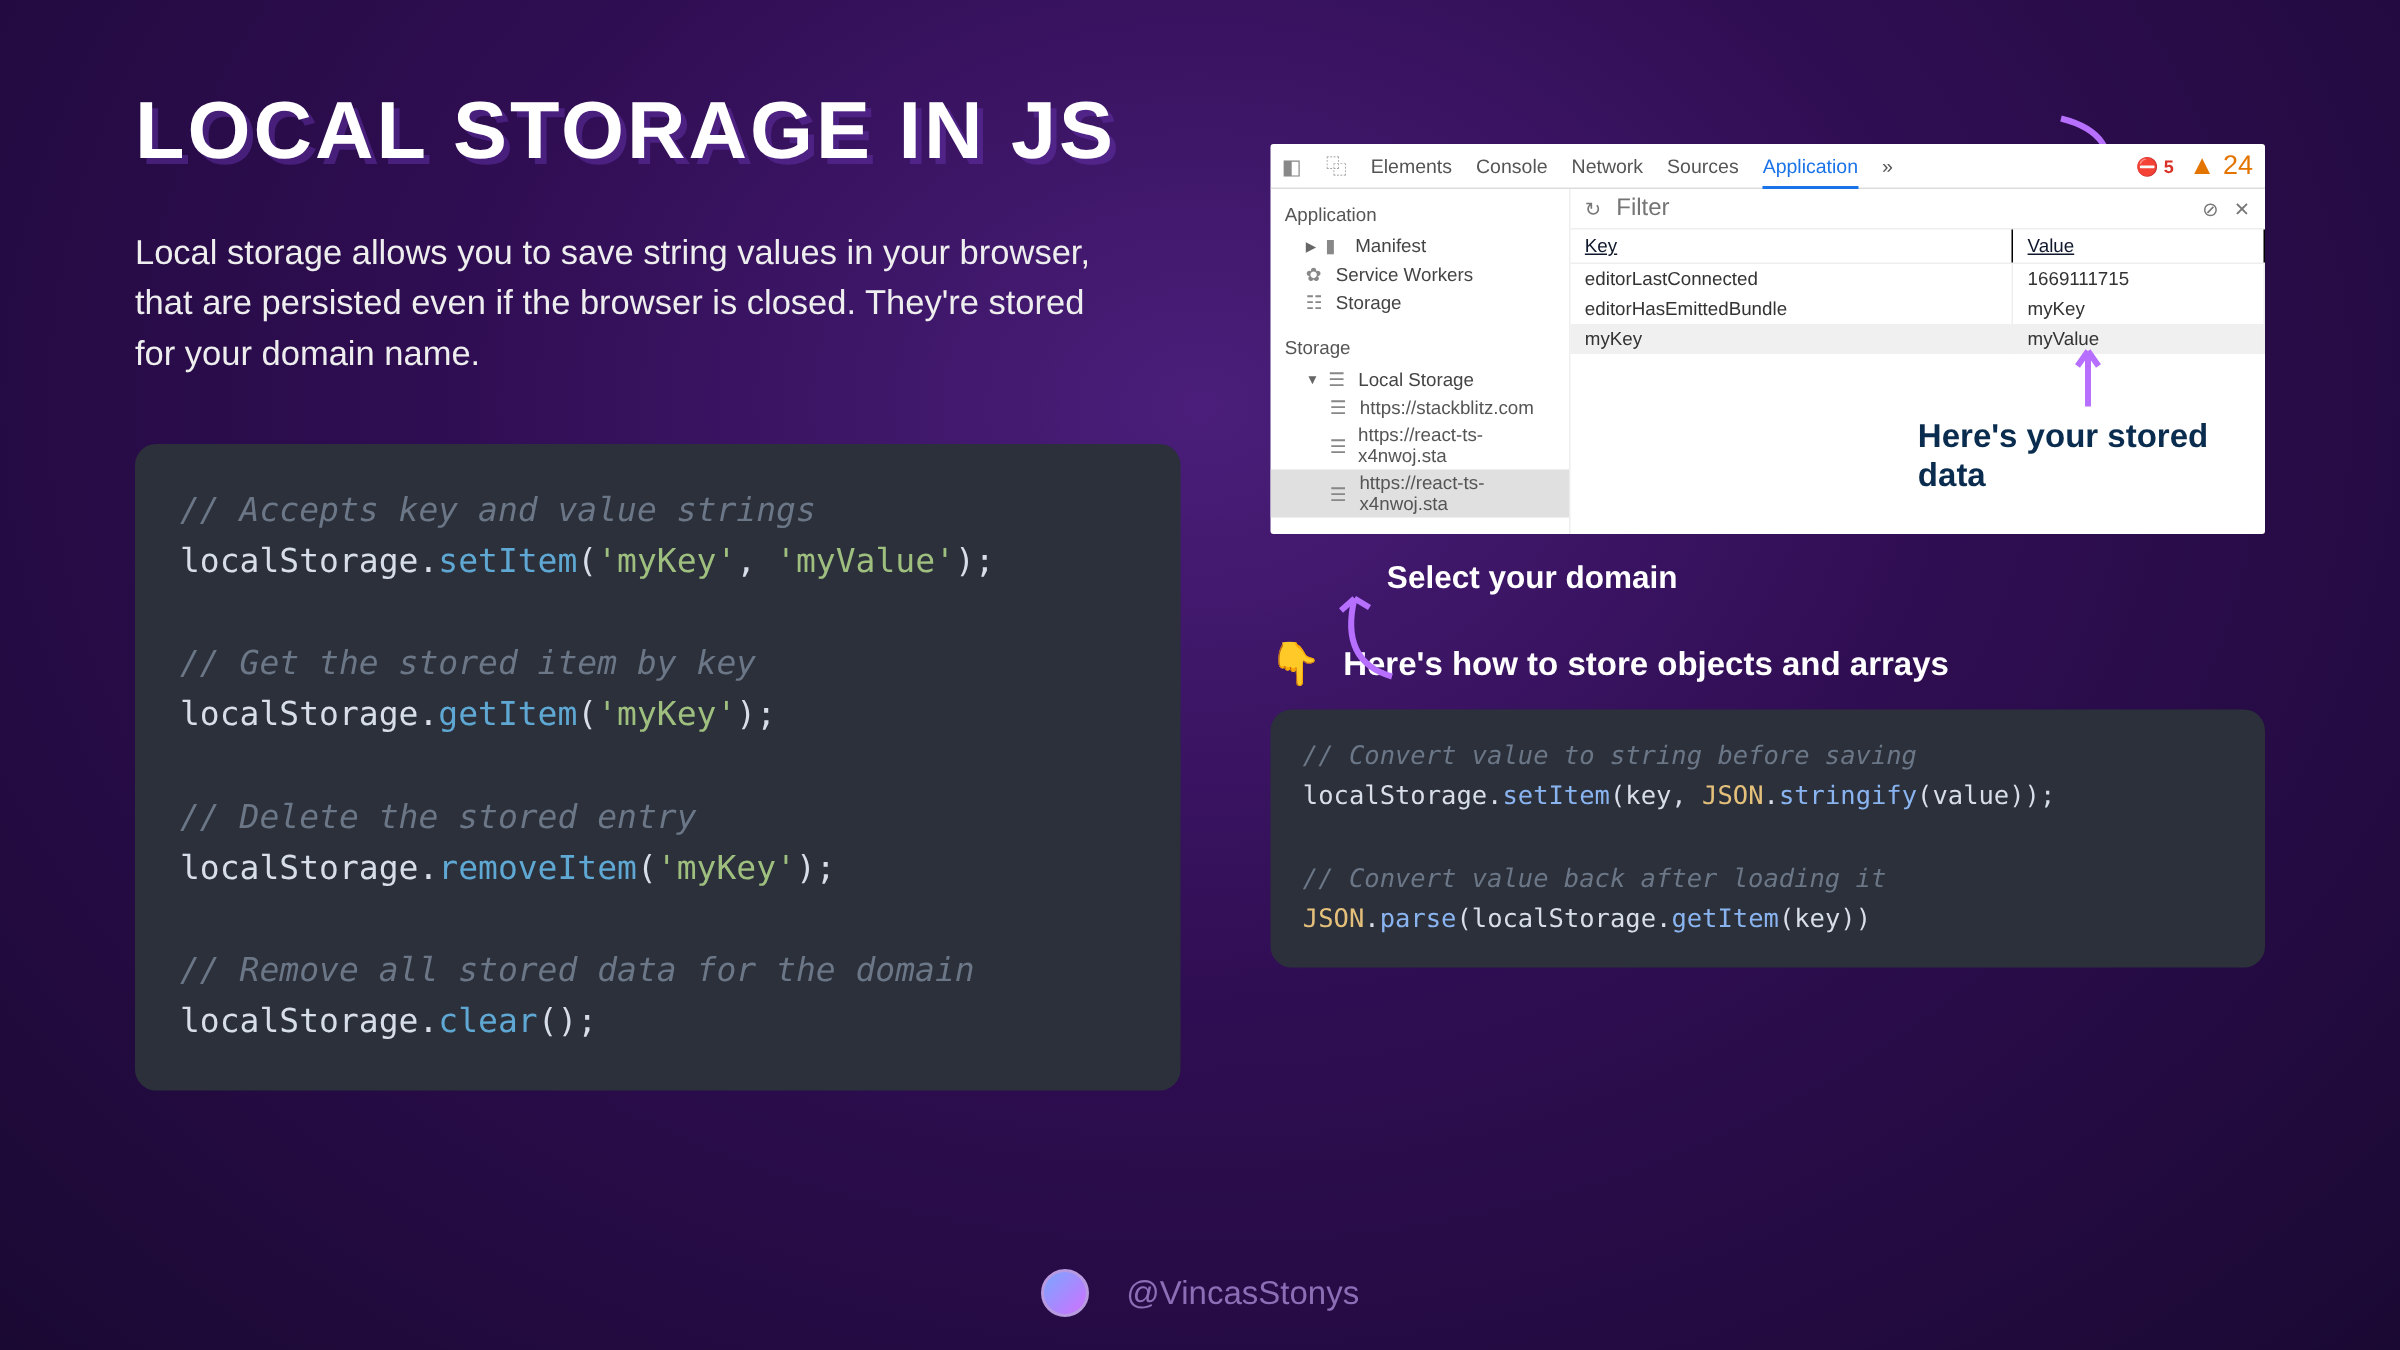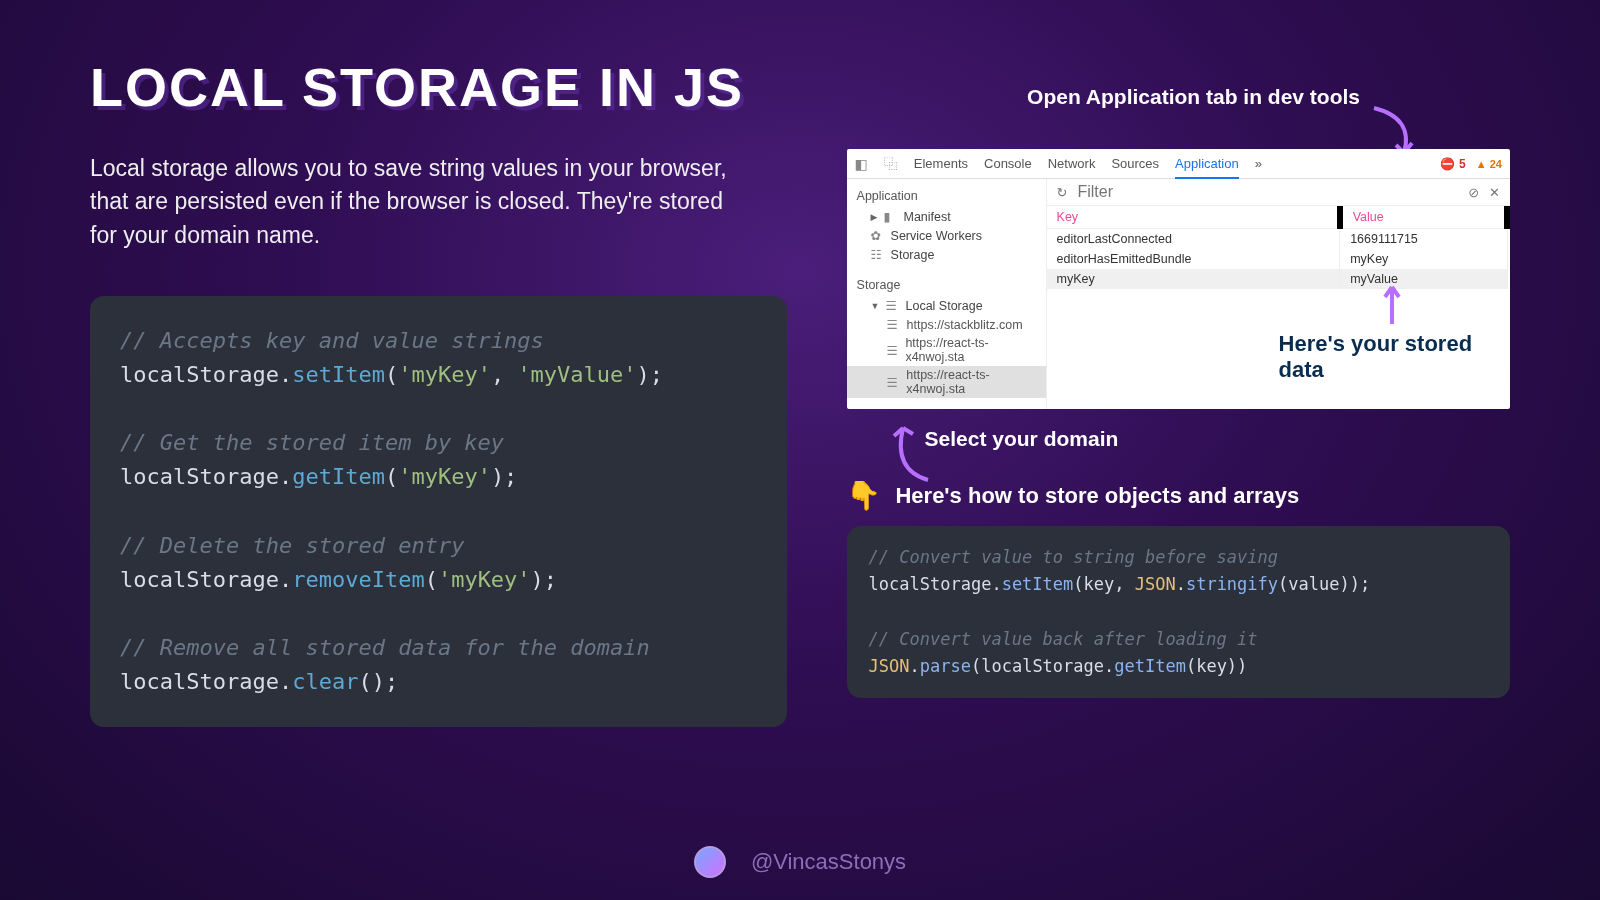--- a/index.html
+++ b/index.html
@@ -5,21 +5,21 @@
   * { box-sizing: border-box; margin: 0; padding: 0; }
   body {
     width: 1600px;
     height: 900px;
     background: radial-gradient(ellipse at 50% 30%, #4a1e7a 0%, #2f0d52 45%, #1a0933 100%);
     font-family: "Segoe UI", "Helvetica Neue", Arial, sans-serif;
     color: #fff;
     overflow: hidden;
     position: relative;
   }
-  .container { padding: 56px 90px 0 90px; display: flex; gap: 60px; align-items: center; }
+  .container { padding: 56px 90px 0 90px; display: flex; gap: 60px; }
   .left { flex: 1.05; }
   .right { flex: 1; }
 
   h1 {
     font-size: 54px;
     font-weight: 900;
     letter-spacing: 2px;
     color: #fff;
     text-shadow: 4px 4px 0 rgba(100,50,170,0.5);
     margin-bottom: 34px;
@@ -69,33 +69,33 @@
     overflow: hidden;
     margin-top: 40px;
     position: relative;
   }
   .dt-tabs { display: flex; align-items: center; border-bottom: 1px solid #ddd; height: 30px; padding: 0 8px; gap: 16px; }
   .dt-tabs .ico { color: #888; font-size: 14px; }
   .dt-tab { color: #555; cursor: default; }
   .dt-tab.active { color: #1a73e8; border-bottom: 2px solid #1a73e8; padding-bottom: 6px; margin-bottom: -8px; }
   .dt-right { margin-left: auto; display: flex; gap: 10px; align-items: center; }
   .err { color: #d93025; font-weight: 600; font-size: 12px;}
-  .warn { color: #e37400; font-weight: 700; font-size: 11px;}
+  .warn { color: #e37400; font-weight: 400; font-size: 18px;}
   .dt-body { display: flex; height: 230px; }
   .dt-side { width: 200px; border-right: 1px solid #eee; padding: 6px 10px; font-size: 12.5px; color: #444; }
   .dt-side .hdr { font-weight: 400; color: #555; margin: 4px 0; }
   .dt-side .item { padding: 2px 0 2px 14px; display: flex; align-items: center; gap: 6px; }
   .dt-side .item.sub { padding-left: 30px; color: #555; }
   .dt-side .item.sel { background: #e0e0e0; margin: 0 -10px; padding-left: 40px; color: #555;}
   .tri { font-size: 9px; color: #666; }
   .dt-main { flex: 1; position: relative; }
   .dt-filter { display: flex; align-items: center; gap: 10px; padding: 4px 10px; border-bottom: 1px solid #eee; color: #777; }
   .dt-filter input { border: none; outline: none; font-size: 16px; flex: 1; }
   .dt-table { width: 100%; border-collapse: collapse; font-size: 12.5px; }
-  .dt-table th { text-align: left; font-weight: 400; color: #ec4899; padding: 4px 10px; border-bottom: 1px solid #eee; border-right: 6px solid #000000; }
+  .dt-table th { text-align: left; font-weight: 400; color: #0f172a; padding: 4px 10px; border-bottom: 1px solid #eee; border-right: 1px solid #000000; text-decoration: underline; }
   .dt-table td { padding: 3px 10px; border-right: 1px solid #eee; }
   .dt-table tr.hl td { background: #f0f0f0; }
   .stored-label { position: absolute; top: 152px; left: 232px; color: #0a2c4e; font-size: 22px; font-weight: 700; }
   .stored-arrow { position: absolute; top: 100px; left: 330px; }
 
   .footer { position: absolute; bottom: 22px; left: 0; right: 0; text-align: center; color: #8b6fb6; font-size: 22px; display: flex; align-items: center; justify-content: center; gap: 25px; }
   .avatar { width: 32px; height: 32px; border-radius: 50%; background: linear-gradient(135deg,#7aa6ff,#d070ff); border: 2px solid #b79ae0; }
   .bullet-ico { width: 14px; display: inline-block; color: #888; }
 </style>
 </head>
@@ -113,21 +113,20 @@
 <span>localStorage.</span><span class="fn">getItem</span><span>(</span><span class="str">'myKey'</span><span>);</span>
 
 <span class="cm">// Delete the stored entry</span>
 <span>localStorage.</span><span class="fn">removeItem</span><span>(</span><span class="str">'myKey'</span><span>);</span>
 
 <span class="cm">// Remove all stored data for the domain</span>
 <span>localStorage.</span><span class="fn">clear</span><span>();</span></div>
   </div>
 
   <div class="right" style="position:relative;">
-    <div class="hint top">Open Application tab in dev tools</div>
     <div class="arrow" style="top:18px; right:86px;">
       <svg width="60" height="60">
           <path d="M10 5 Q 50 15 40 50" stroke="#b76fff" stroke-width="4" fill="none"></path>
           <path d="M40 50 l-8 -8 M40 50 l8 -10" stroke="#b76fff" stroke-width="4" fill="none"></path>
         </svg>
     </div>
 
     <div class="devtools">
       <div class="dt-tabs">
         <span class="ico">◧</span>

